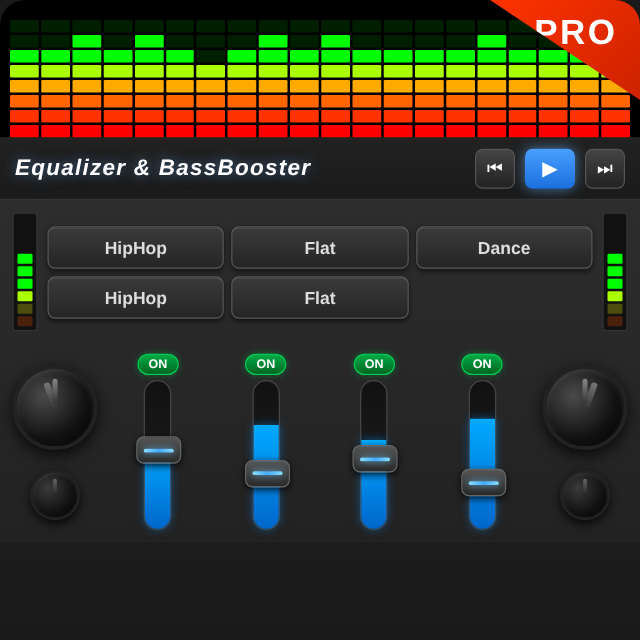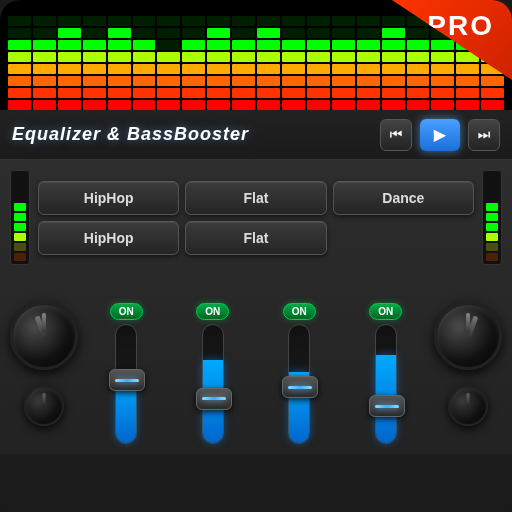--- a/index.html
+++ b/index.html
@@ -251,21 +251,20 @@
     .on-toggle {
       background: linear-gradient(180deg, #00aa44, #006622);
       color: white;
       font-size: 10px;
       font-weight: bold;
       padding: 2px 8px;
       border-radius: 10px;
       border: 1px solid #00cc55;
       cursor: pointer;
       box-shadow: 0 0 6px rgba(0,200,80,0.4);
-      margin-top: 20px;
     }
 
     .slider-track {
       width: 22px;
       height: 120px;
       background: linear-gradient(180deg, #111, #222);
       border-radius: 11px;
       border: 1px solid #444;
       position: relative;
       display: flex;

